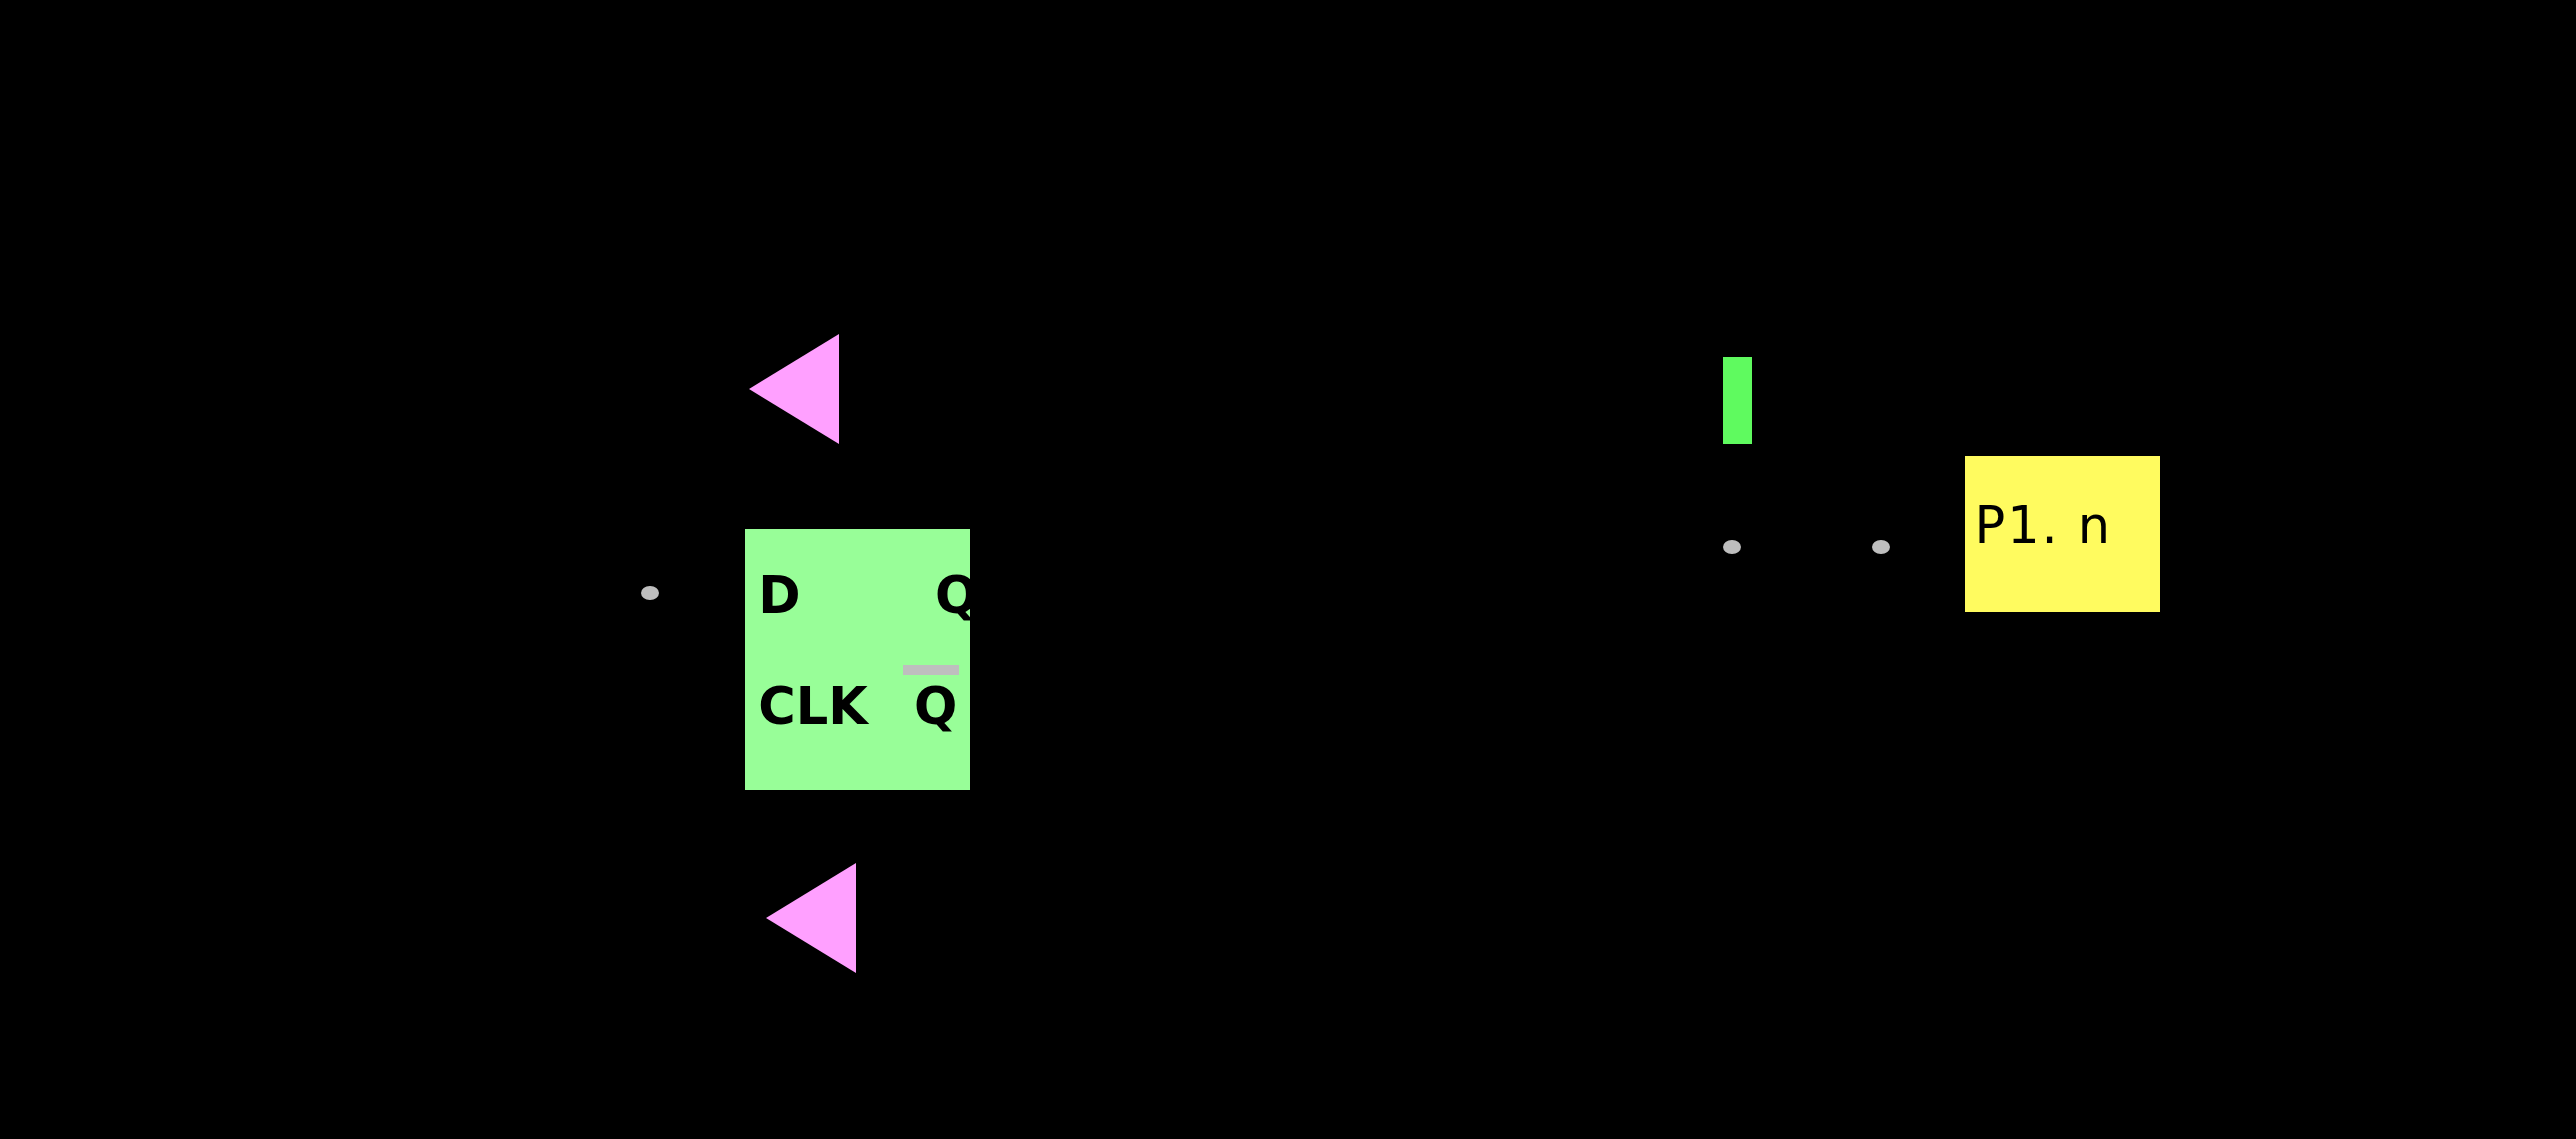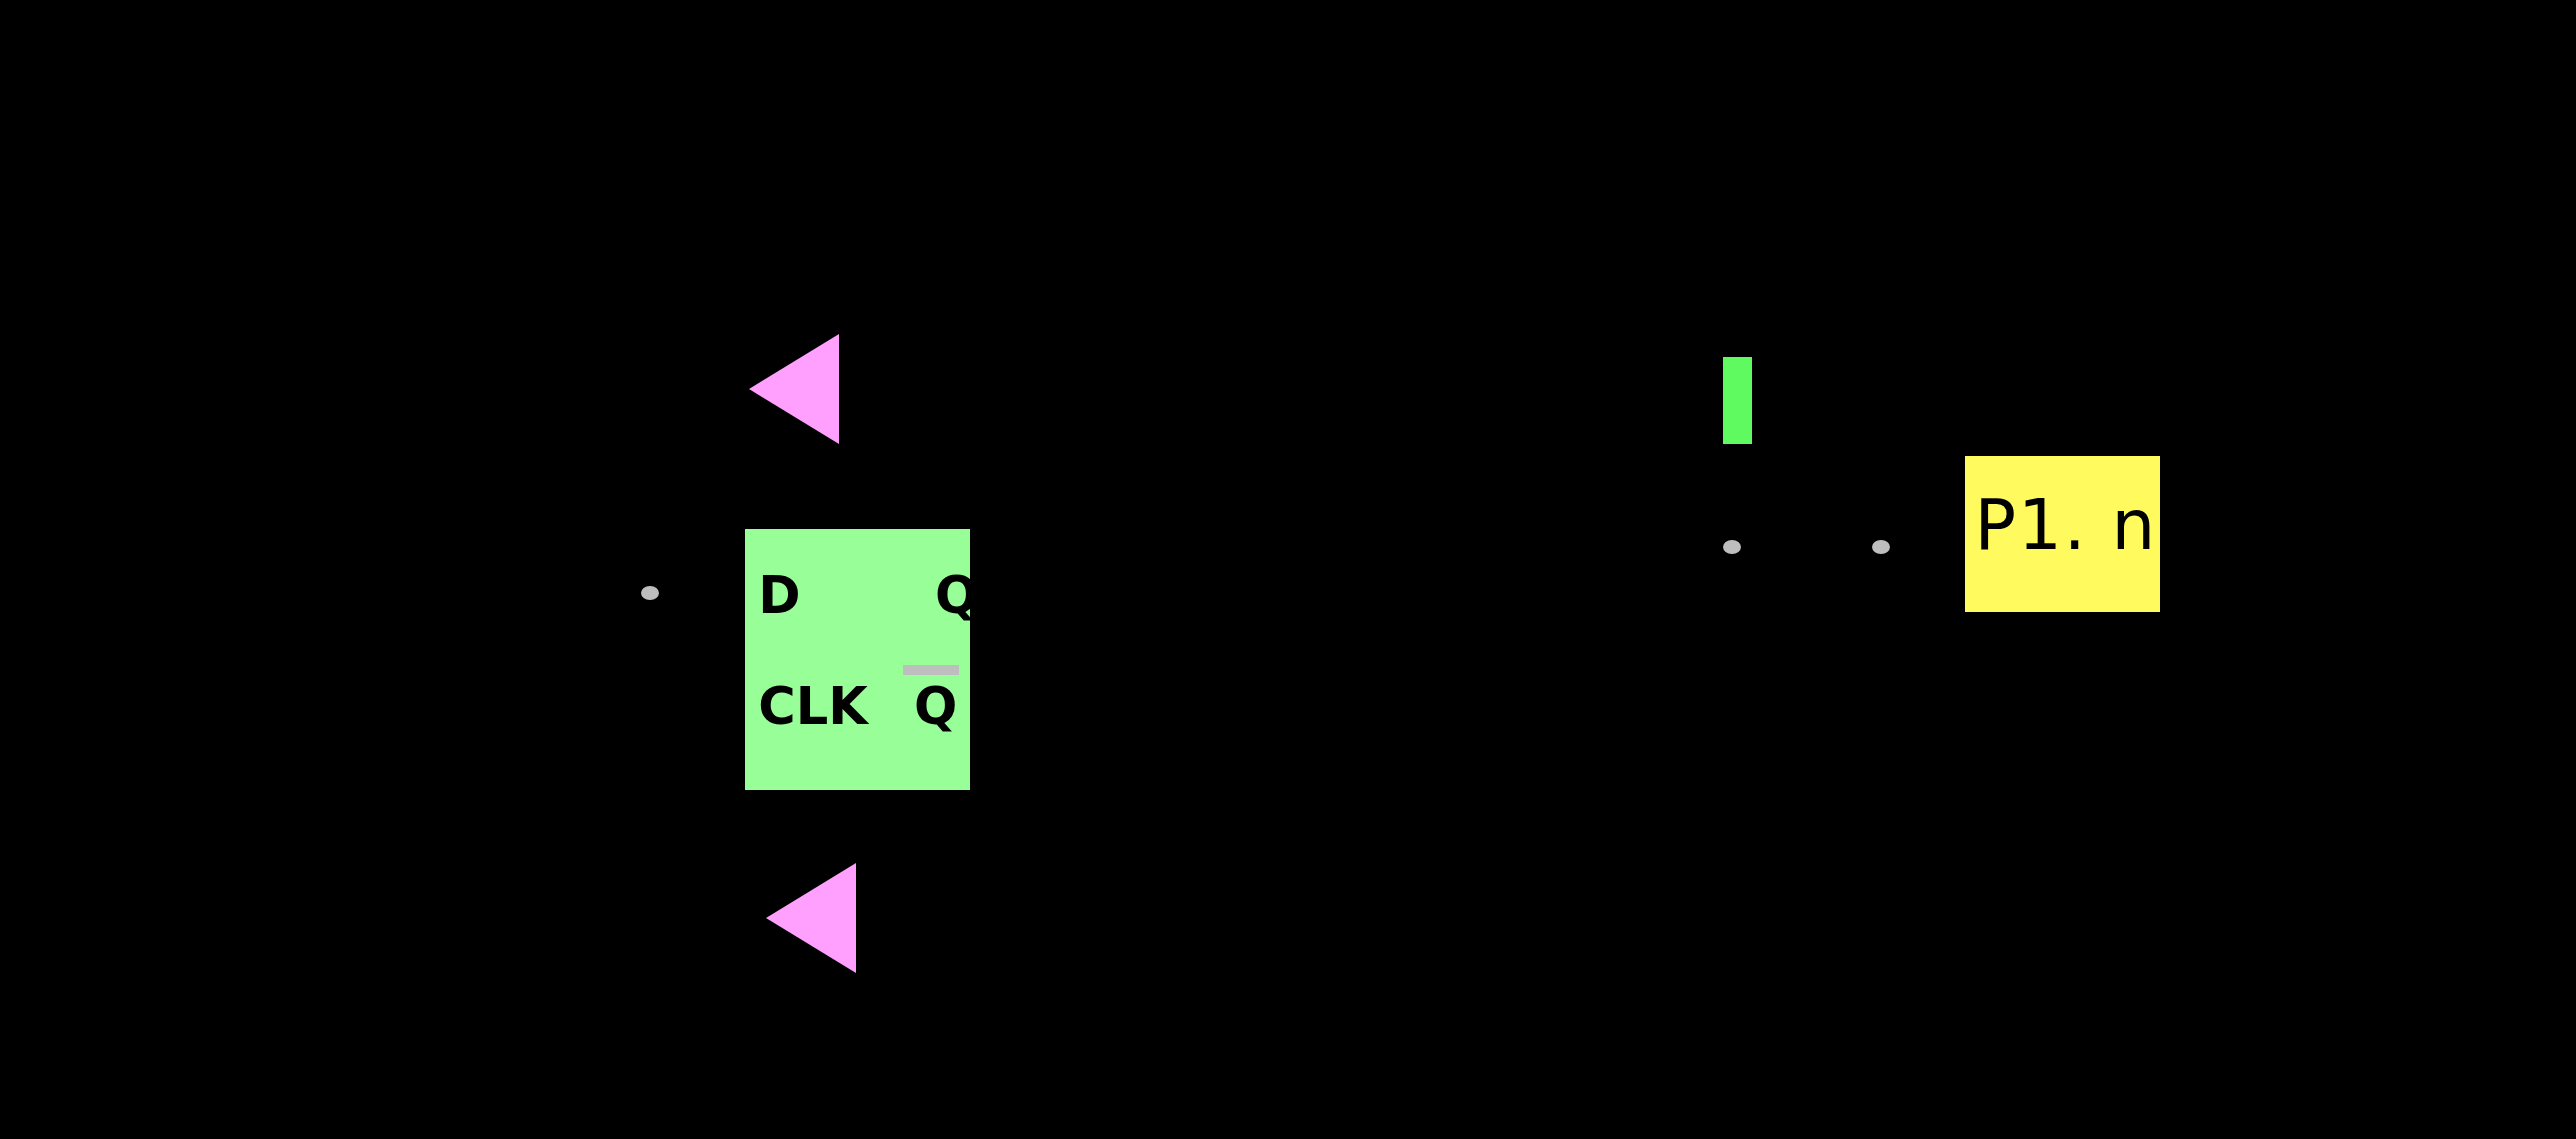--- a/index.html
+++ b/index.html
@@ -105,21 +105,21 @@
     background: #FFFB5F;
     overflow: hidden;
   }
   .net-label-text {
     position: absolute;
     left: 9.5px;
     top: 38px;
     color: #000000;
     font-family: "DejaVu Sans", sans-serif;
     font-weight: 400;
-    font-size: 69px;
+    font-size: 51px;
     line-height: 63px;
     letter-spacing: 1.9px;
     white-space: pre;
   }
 </style>
 </head>
 <body>
 
 <div id="canvas">
 

